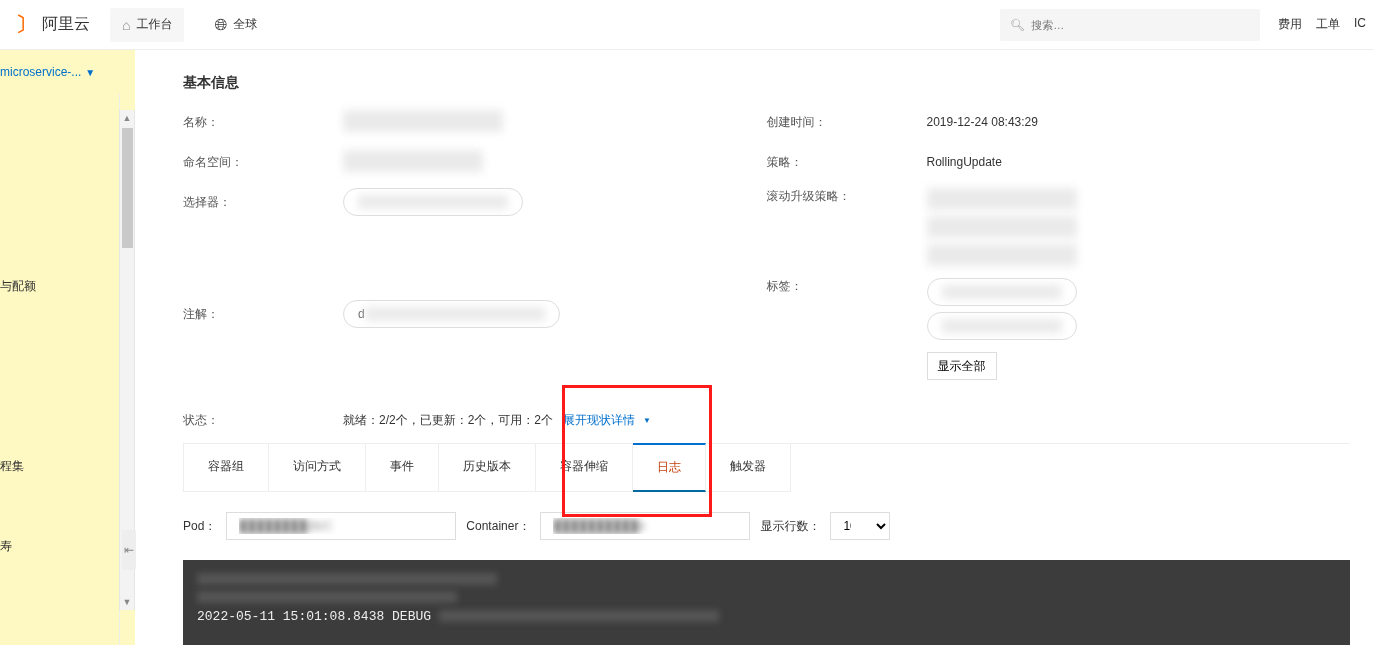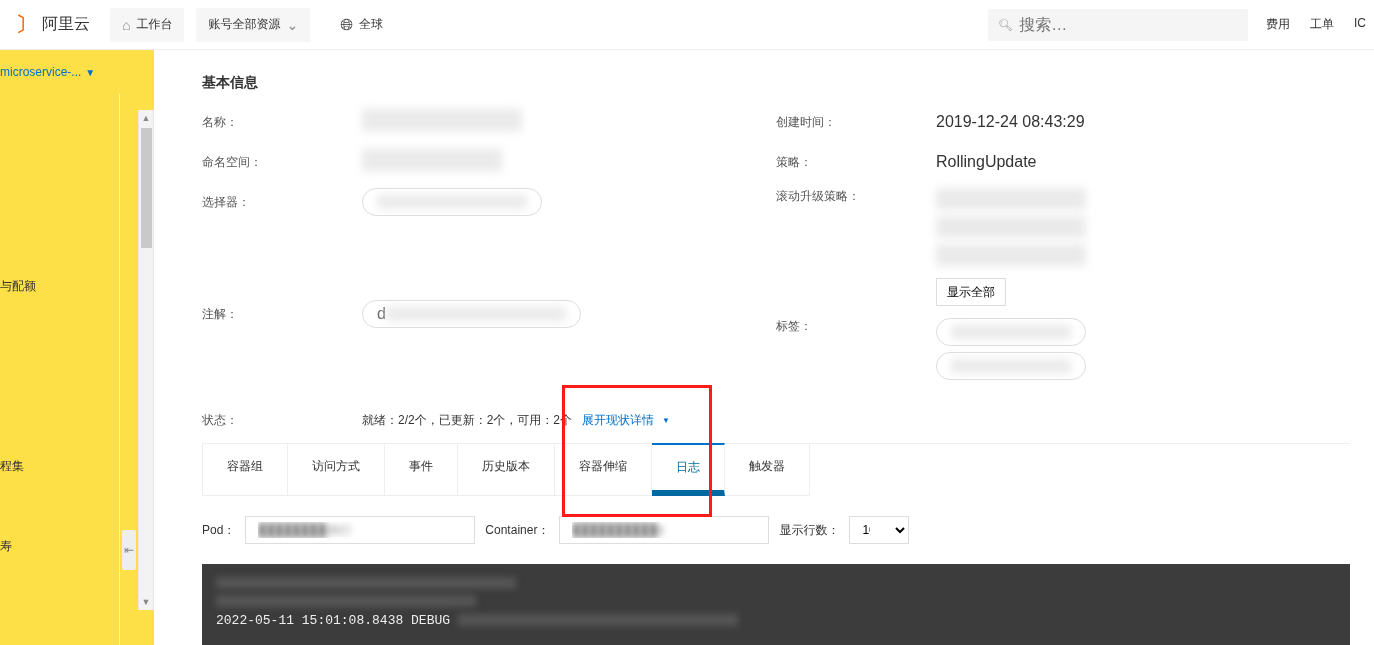--- a/index.html
+++ b/index.html
@@ -73,26 +73,26 @@
       background: #f5f5f5;
       border-radius: 2px;
       padding: 0 10px;
       color: #999;
     }
     .search input {
       border: none;
       background: transparent;
       outline: none;
       margin-left: 6px;
-      font-size: 16px;
+      font-size: 11px;
       width: 100%;
     }
     .right-links {
       display: flex;
-      gap: 20px;
+      gap: 14px;
       margin-left: 18px;
       color: #333;
       font-size: 12px;
       white-space: nowrap;
     }
     .breadcrumb {
       color: #0070cc;
       font-size: 12px;
       display: flex;
       align-items: center;
@@ -100,23 +100,23 @@
       padding-left: 0;
     }
     .breadcrumb .caret { font-size: 10px; }
 
     
     .main-wrap {
       display: flex;
       height: calc(100% - 50px);
     }
     .left-col {
-      width: 154px;
+      width: 135px;
       position: relative;
-      background: #fde047;
+      background: #fef9c3;
     }
     .left-col .bc {
       height: 44px;
       display: flex;
       align-items: center;
       padding-left: 0;
       color: #0070cc;
     }
     .leftnav {
       width: 120px;
@@ -201,21 +201,21 @@
       align-items: center;
       margin-bottom: 12px;
       min-height: 28px;
     }
     .info-label {
       width: 160px;
       color: #555;
       font-size: 12px;
     }
     .info-value {
-      font-size: 16px;
+      font-size: 12px;
       color: #333;
     }
     .blur-box {
       display: inline-block;
       height: 22px;
       background: #e8e8e8;
       filter: blur(4px);
       border-radius: 2px;
       opacity: 0.9;
     }
@@ -274,23 +274,23 @@
     .tab {
       padding: 14px 24px;
       font-size: 12px;
       color: #333;
       border-right: 1px solid #eee;
       border-bottom: 1px solid #eee;
       cursor: pointer;
       white-space: nowrap;
     }
     .tab.active {
-      color: #0369a1;
+      color: #c2410c;
       border-top: 2px solid #0070cc;
-      border-bottom: 6px solid #0369a1;
+      border-bottom: 2px solid #0369a1;
       margin-top: -1px;
     }
 
     
     .filters {
       display: flex;
       align-items: center;
       gap: 10px;
       padding: 20px 0;
       font-size: 12px;
@@ -341,24 +341,20 @@
 <body>
 
 <div class="top-header">
   <div class="logo">
     <span class="logo-mark">〕</span>
     <span>阿里云</span>
   </div>
   <button class="header-btn">
     <span class="icon">⌂</span>
     <span>工作台</span>
-  </button>
-  <button class="header-btn acct-btn">
-    <span>账号全部资源</span>
-    <span class="icon">⌄</span>
   </button>
   <div class="region">
     <span class="icon">🌐︎</span>
     <span>全球</span>
   </div>
   <div class="spacer"></div>
   <div class="search">
     <span>🔍︎</span>
     <input type="text" placeholder="搜索…" style="">
   </div>
@@ -439,36 +435,36 @@
         <div class="info-row" style="align-items:flex-start">
           <div class="info-label">滚动升级策略：</div>
           <div class="info-value">
             <div class="blur-stack">
               <span class="blur-box" style="width:150px"></span>
               <span class="blur-box" style="width:150px"></span>
               <span class="blur-box" style="width:150px"></span>
             </div>
           </div>
         </div>
-        <div class="info-row">
-          <div class="info-label"></div>
-          <button class="btn-showall">显示全部</button>
-        </div>
         <div class="info-row" style="align-items:flex-start">
           <div class="info-label">标签：</div>
           <div class="info-value">
             <div class="blur-stack">
               <span class="pill">
                   <span class="blur-box" style="width:120px"></span>
                 </span>
               <span class="pill">
                   <span class="blur-box" style="width:120px"></span>
                 </span>
             </div>
           </div>
+        </div>
+        <div class="info-row">
+          <div class="info-label"></div>
+          <button class="btn-showall">显示全部</button>
         </div>
       </div>
     </div>
 
     <div class="status-row">
       <div class="info-label">状态：</div>
       <span class="status-text">就绪：2/2个，已更新：2个，可用：2个</span>
       <span class="expand-link">
         <span>展开现状详情</span>
           <span class="caret">▼</span>

